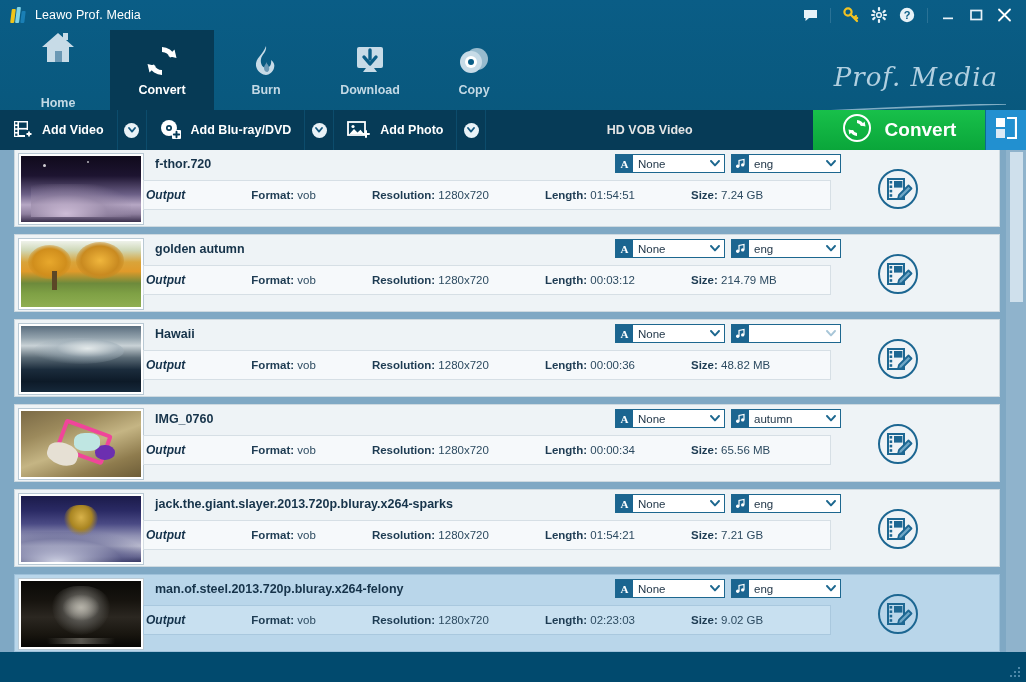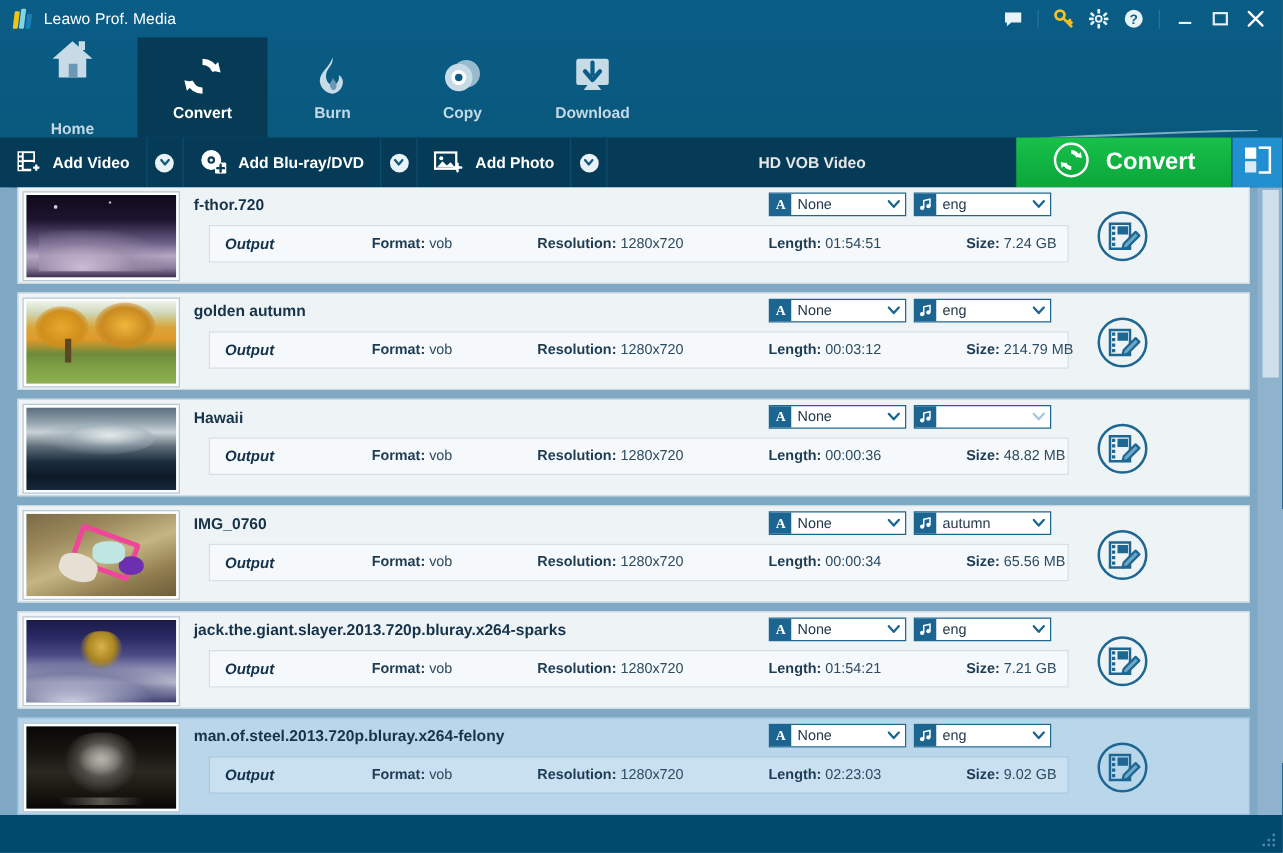--- a/index.html
+++ b/index.html
@@ -130,23 +130,23 @@
     position:absolute; left:4px; top:4px; width:124px; height:70px;
     border:2px solid #ffffff; outline:1px solid #b9c9d4;
     overflow:hidden;
   }
   .row .title {
     position:absolute; left:140px; top:7px;
     font-size:12.5px; font-weight:bold; color:#16334a;
     white-space:nowrap;
   }
   .outbox {
-    position:absolute; left:152px; top:30px; width:688px; height:30px;
+    position:absolute; left:128px; top:30px; width:688px; height:30px;
     background:#f6f9fb; border:1px solid #d6dfe5;
-    display:flex; align-items:center; padding-left:12px; gap:16px;
+    display:flex; align-items:center; padding-left:2px; gap:4px;
   }
   .row.selected .outbox { background:#c8e0f0; border-color:#a9c8de; }
   .outbox .kv { font-size:11.5px; color:#1d3b52; margin-right:16px; white-space:nowrap;margin-left:36px; }
   .outbox .kv b { font-weight:bold; }
   .outbox .kv span { font-weight:normal; color:#2d4b61; }
   .outbox .out-label { font-style:italic; font-weight:bold; font-size:12px; color:#13314a; margin-right:26px; }
 
   .selgroup { position:absolute; top:4px; left:600px; display:flex; gap:6px; }
   .selbox {
     display:flex; align-items:stretch; height:19px; width:110px;
@@ -279,41 +279,42 @@
             <path d="M19 3c1 6-4 8-5 13s2 9 5 9 6-3 5-8c3 2 4 5 3 8-1 4-5 7-8 7s-9-3-10-9C8 15 16 12 19 3z" fill="#c7dbe7"></path>
             <path d="M19 18c1 3-2 4-2 7s2 4 3 4 3-2 2-5c-1-3-3-4-3-6z" fill="#6b98b4"></path>
           </svg>
       </span>
       <span class="lbl">Burn</span>
     </div>
 
     <div class="navitem">
       <span>
         <svg width="38" height="36" viewBox="0 0 38 36">
+            <rect x="6" y="4" width="26" height="21" rx="2" fill="#c7dbe7"></rect>
+            <path d="M19 7v9M13 14l6 7 6-7" stroke="#0a5d86" stroke-width="3.4" fill="none" stroke-linecap="round" stroke-linejoin="round"></path>
+            <path d="M12 29h14l-3-4h-8z" fill="#c7dbe7"></path>
+          </svg>
+      </span>
+      <span class="lbl">Download</span>
+    </div>
+
+    <div class="navitem">
+      <span>
+        <svg width="38" height="36" viewBox="0 0 38 36">
             <circle cx="22" cy="16" r="11" fill="#c7dbe7" opacity=".75"></circle>
             <circle cx="16" cy="19" r="11" fill="#c7dbe7"></circle>
             <circle cx="16" cy="19" r="6" fill="#ffffff"></circle>
             <circle cx="16" cy="19" r="3" fill="#0a5d86"></circle>
           </svg>
       </span>
       <span class="lbl">Copy</span>
     </div>
 
-    <div class="navitem">
-      <span>
-        <svg width="38" height="36" viewBox="0 0 38 36">
-            <rect x="6" y="4" width="26" height="21" rx="2" fill="#c7dbe7"></rect>
-            <path d="M19 7v9M13 14l6 7 6-7" stroke="#0a5d86" stroke-width="3.4" fill="none" stroke-linecap="round" stroke-linejoin="round"></path>
-            <path d="M12 29h14l-3-4h-8z" fill="#c7dbe7"></path>
-          </svg>
-      </span>
-      <span class="lbl">Download</span>
-    </div>
-
     <div class="brandwrap">
+      <div class="brand-text">Prof. Media</div>
       <svg class="brand-swoosh" viewBox="0 0 280 14">
         <path d="M0 13 C110 5, 210 2, 278 0" stroke="#9fc3d6" stroke-width="1.6" fill="none" opacity=".8"></path>
       </svg>
     </div>
   </div>
 
   <div class="toolbar">
     <div class="tb-btn">
       <span>
         <svg width="20" height="20" viewBox="0 0 20 20">

